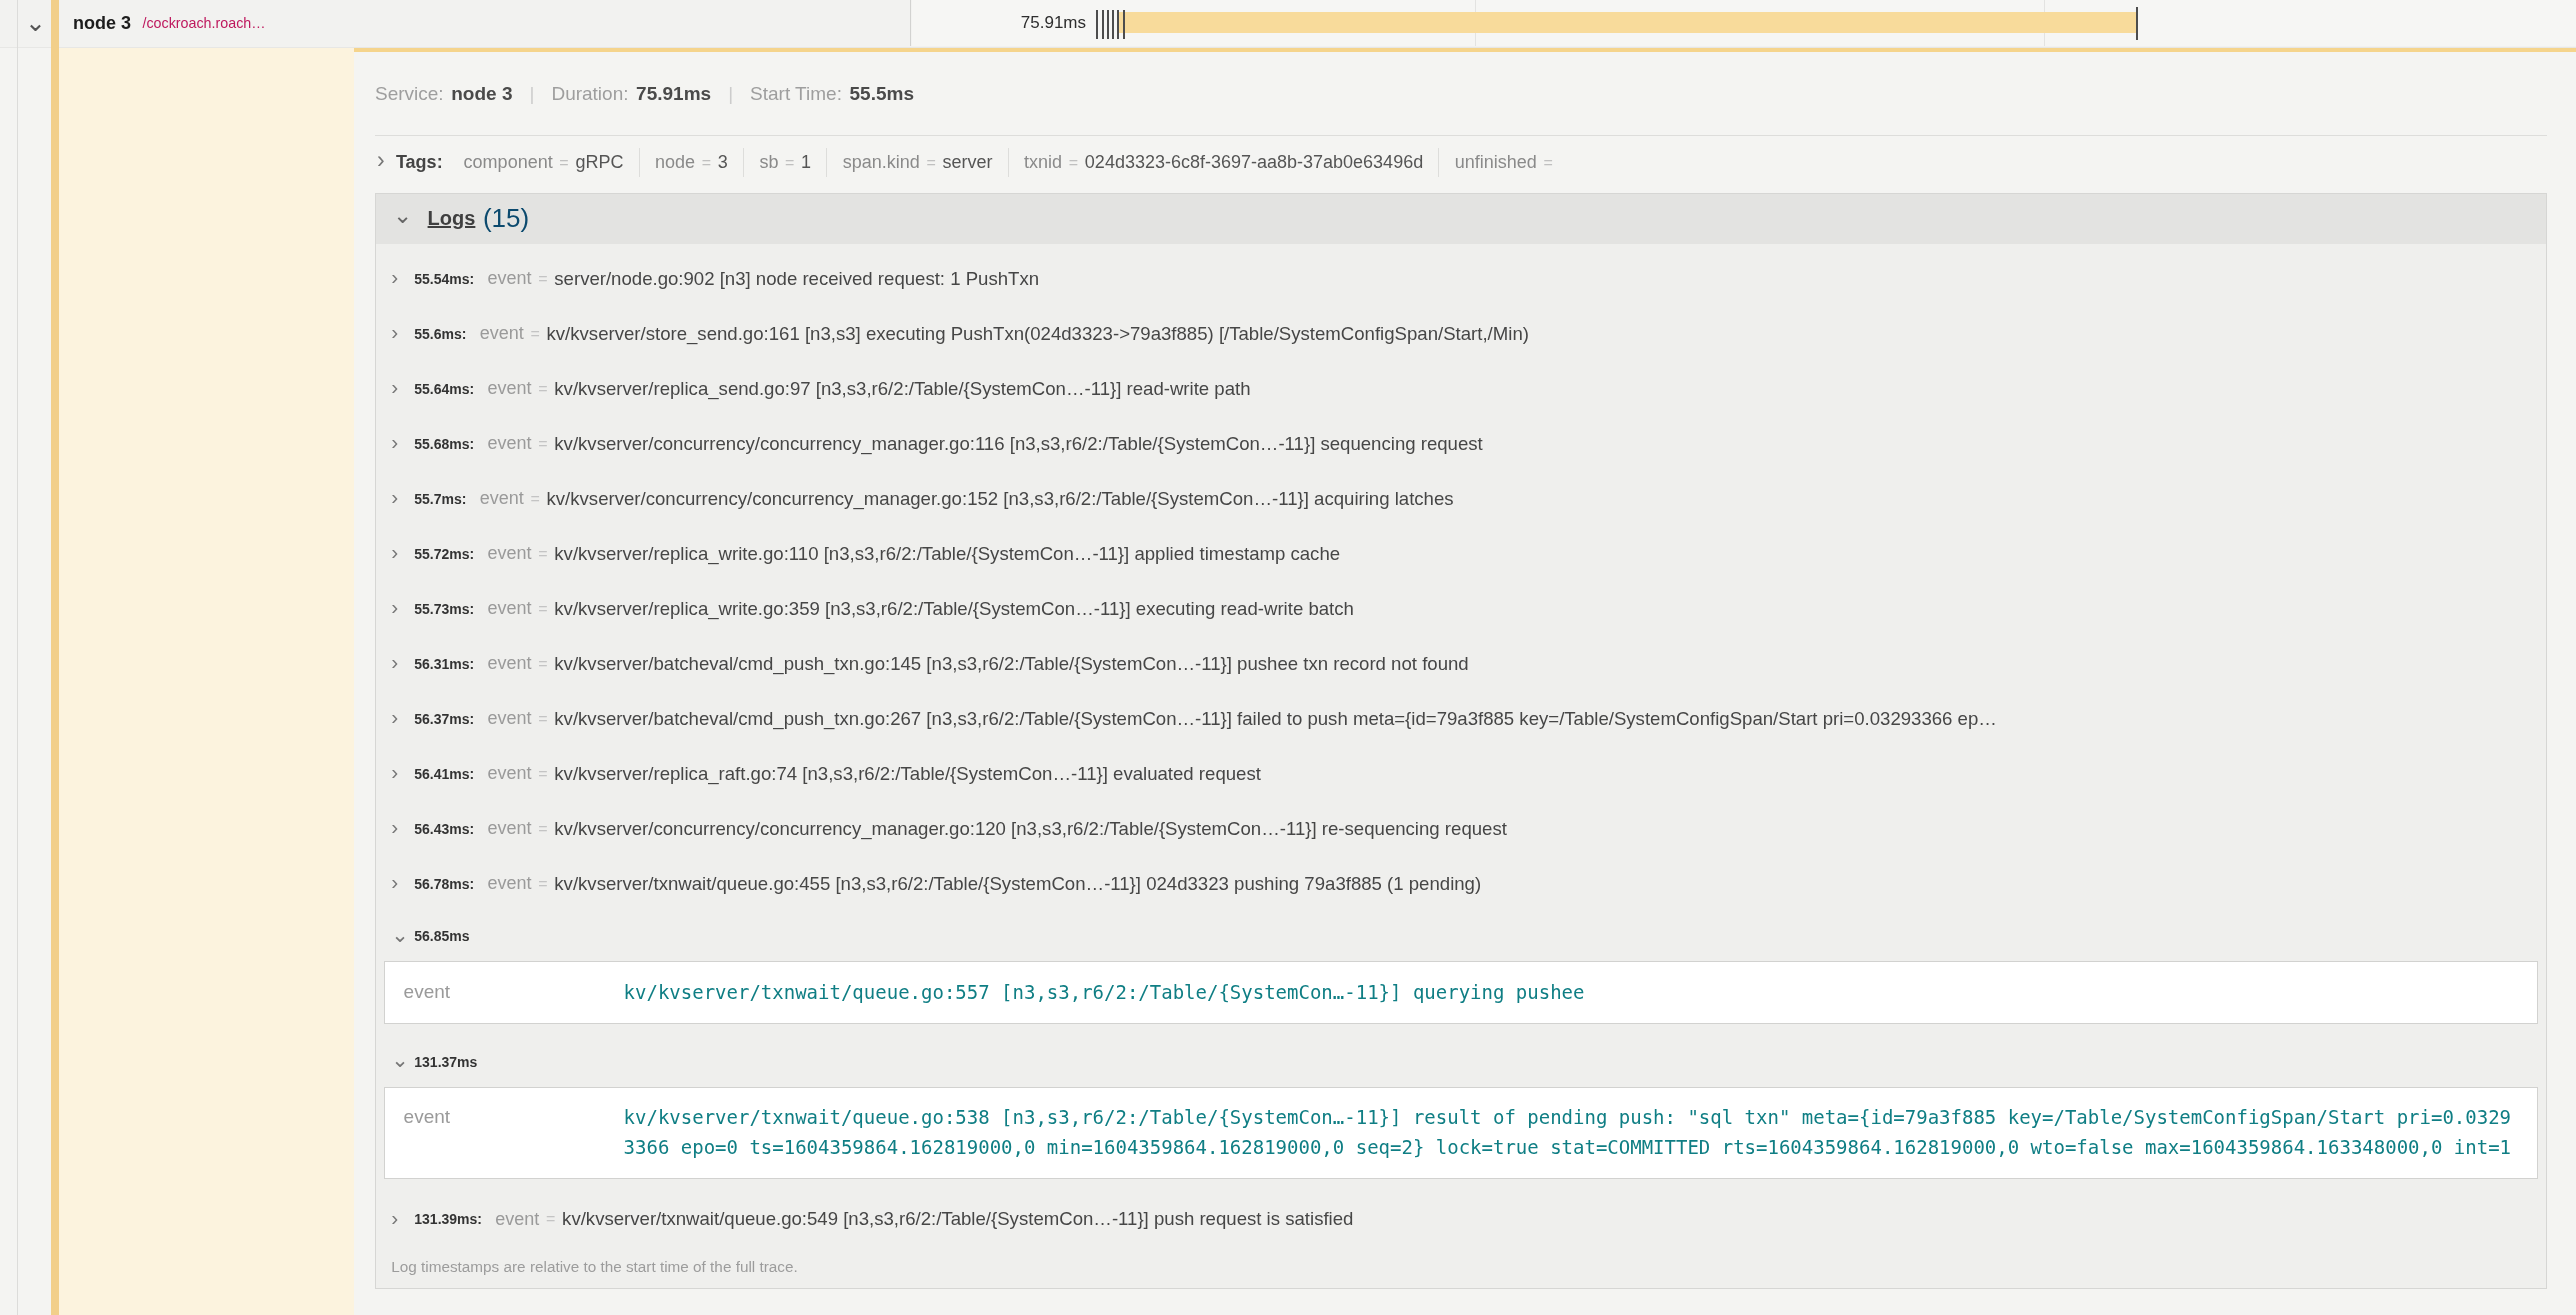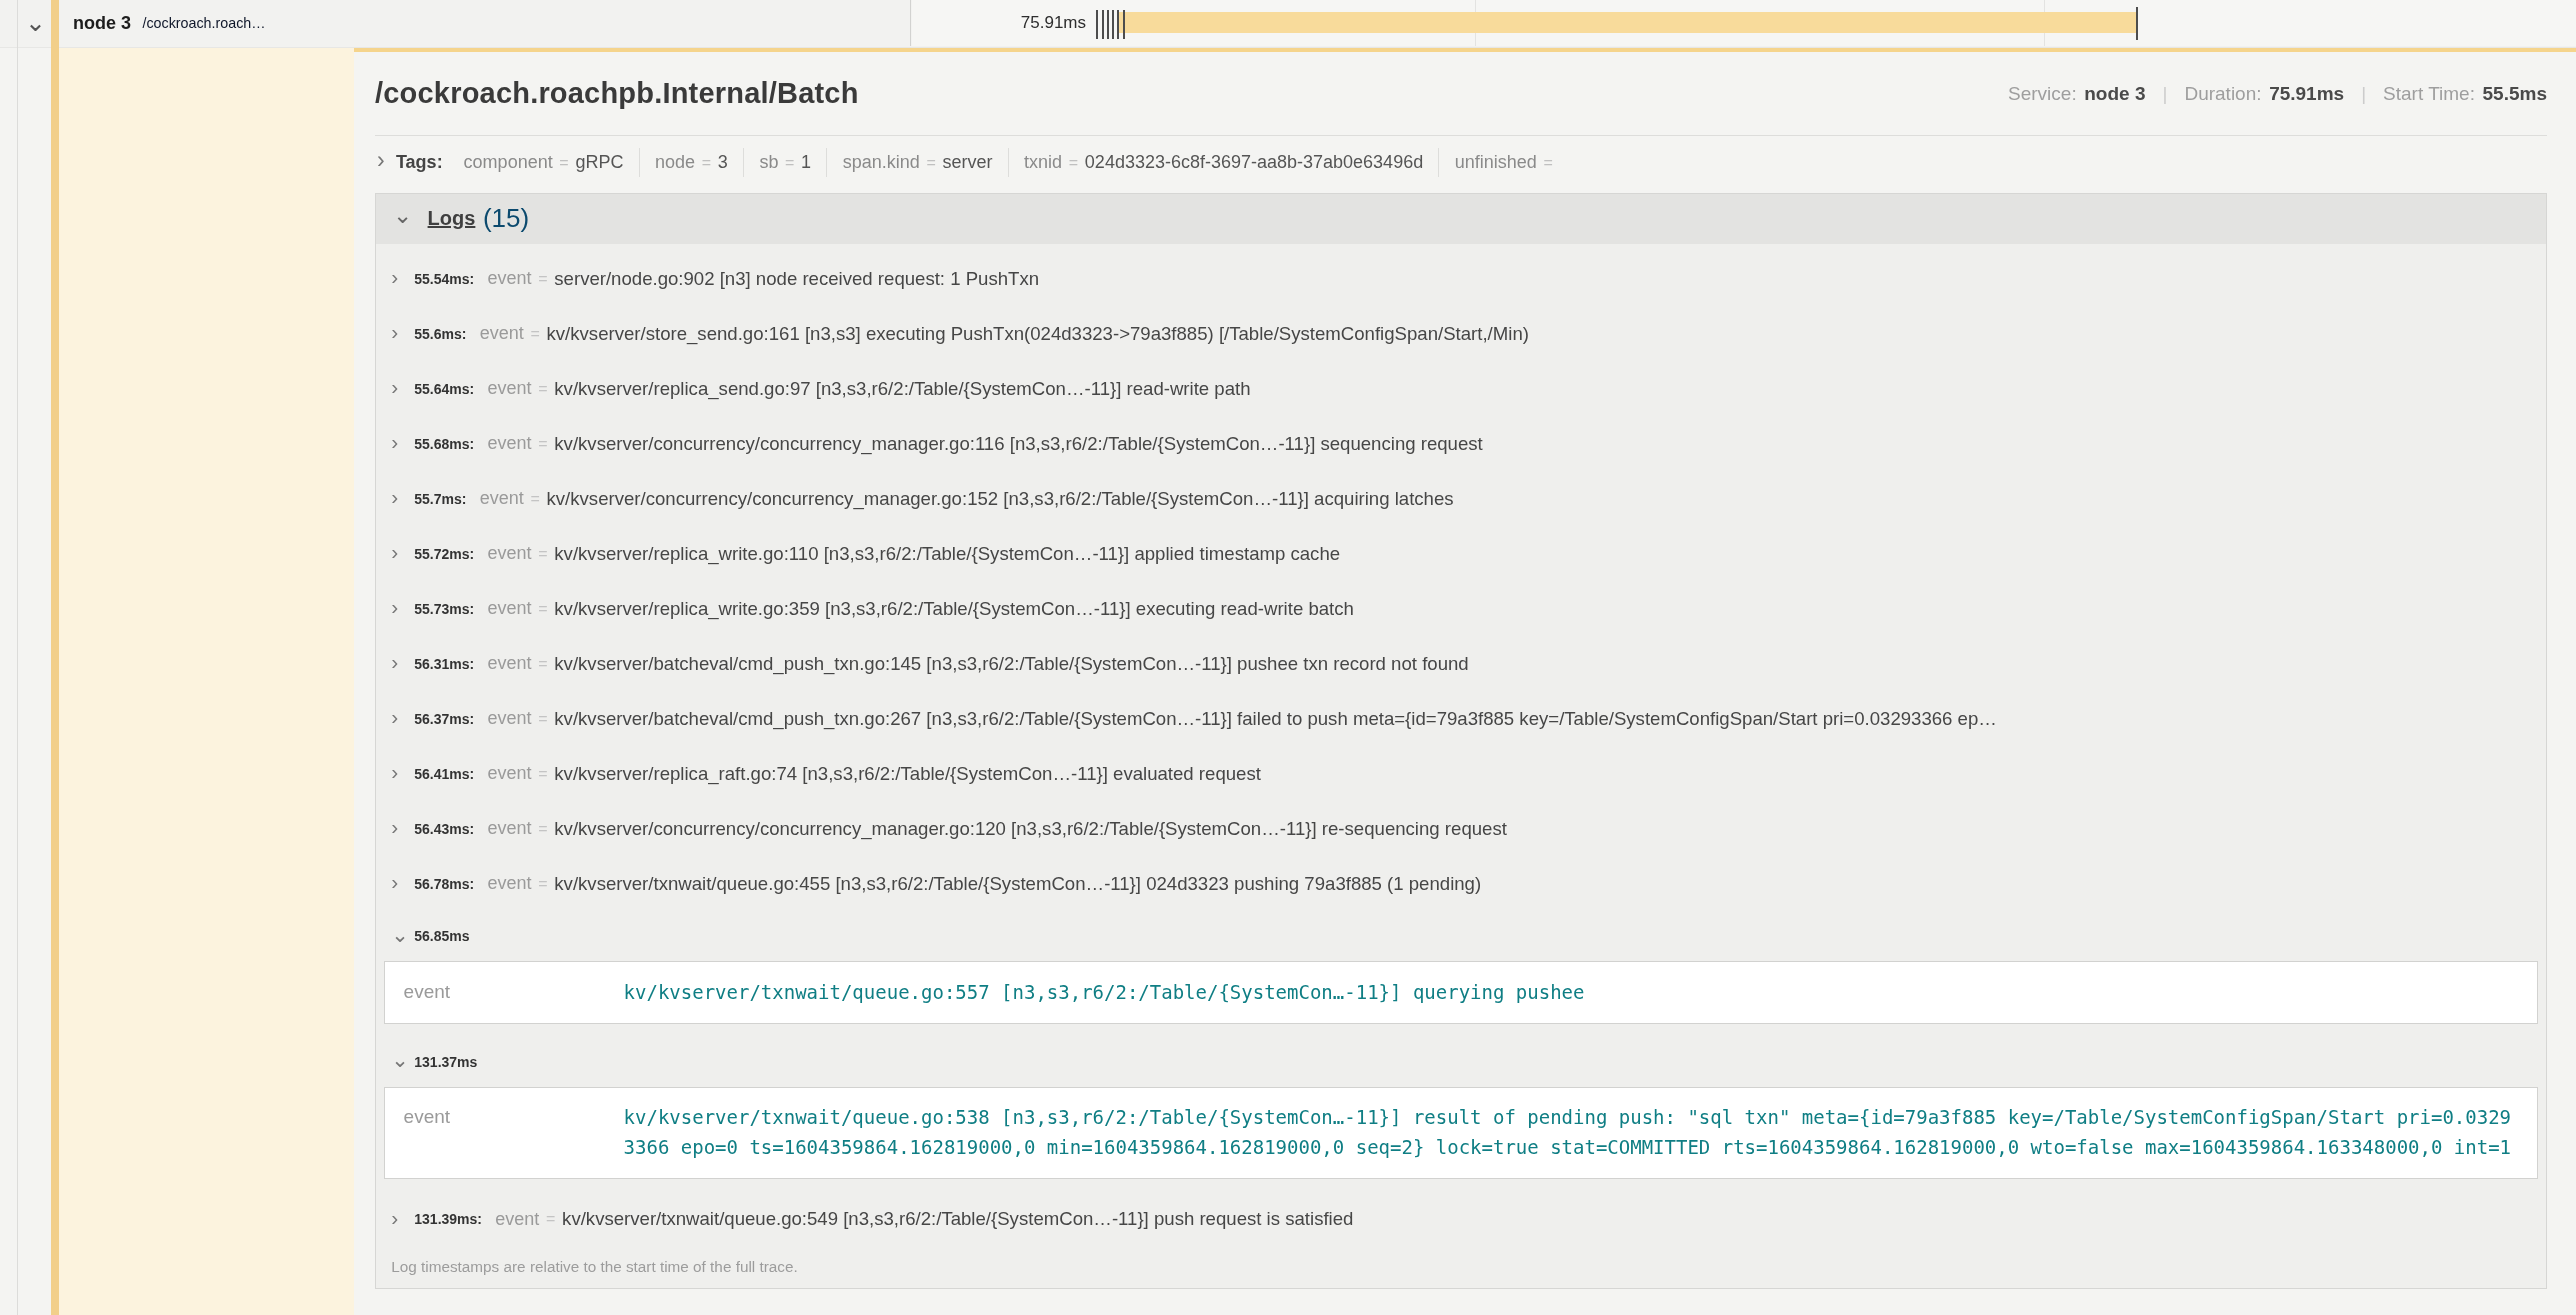--- a/index.html
+++ b/index.html
@@ -9,21 +9,21 @@
 
   
   .span-row { position:absolute; left:0; top:0; width:2576px; height:48px;
     background:#f2f2f0; border-bottom:1.9px solid #e7e7e5; }
   .row-chevron { position:absolute; left:25px; top:7.6px; font-size:25px; color:#555; cursor:pointer; }
   .name-cell-border { position:absolute; left:910px; top:0; height:46px; width:0; border-left:1.9px solid #d2d2d0; }
   .timeline-bg { position:absolute; left:912px; top:0; width:1664px; height:46px; background:#f6f6f4; }
   .gridline { position:absolute; top:0; height:46px; width:1px; background:#e3e3e1; }
   .span-name-wrap { position:absolute; left:73px; top:0; height:46px; display:flex; align-items:center; cursor:pointer; }
   .span-svc { font-size:18px; font-weight:bold; color:#1d1d1d; }
-  .span-op { font-size:14.3px; color:#0f172a; margin-left:11.4px; }
+  .span-op { font-size:14.3px; color:#be185d; margin-left:11.4px; }
   .duration-label { position:absolute; left:891px; top:0; width:195px; height:46px;
     display:flex; align-items:center; justify-content:flex-end; font-size:17px; color:#2e2e2e; }
   .span-bar { position:absolute; left:1117px; top:12.4px; width:1019px; height:21px; }
   .log-tick { position:absolute; top:9.5px; height:29px; width:1.9px; background:#4d4d4d; }
   .end-tick { position:absolute; left:2136px; top:6.7px; height:33px; width:1.9px; background:#4d4d4d; }
   .tree-line { position:absolute; left:17px; top:0; width:0; height:1316px; border-left:1.9px solid #dcdcda; }
   .accent-col { position:absolute; left:51px; top:0; width:7.6px; height:1316px; }
   .cream-col { position:absolute; left:59px; top:48px; width:295px; height:1268px; background:#fcf3de; }
 
   
@@ -98,21 +98,20 @@
     <div class="end-tick"></div>
   </div>
 
   <div class="tree-line"></div>
   <div class="accent-col" id="accent-col" style="background: rgb(242, 207, 138);"></div>
   <div class="cream-col"></div>
 
   <div class="panel" style="border-top-color: rgb(245, 212, 140);">
 
     <div class="title-row">
-      <div class="title">/cockroach.roachpb.Internal/Batch</div>
       <div class="meta">
         <span class="lbl">Service:</span>
         <span class="val">node 3</span>
         <span class="sep">|</span>
         <span class="lbl">Duration:</span>
         <span class="val">75.91ms</span>
         <span class="sep">|</span>
         <span class="lbl">Start Time:</span>
         <span class="val">55.5ms</span>
       </div>

